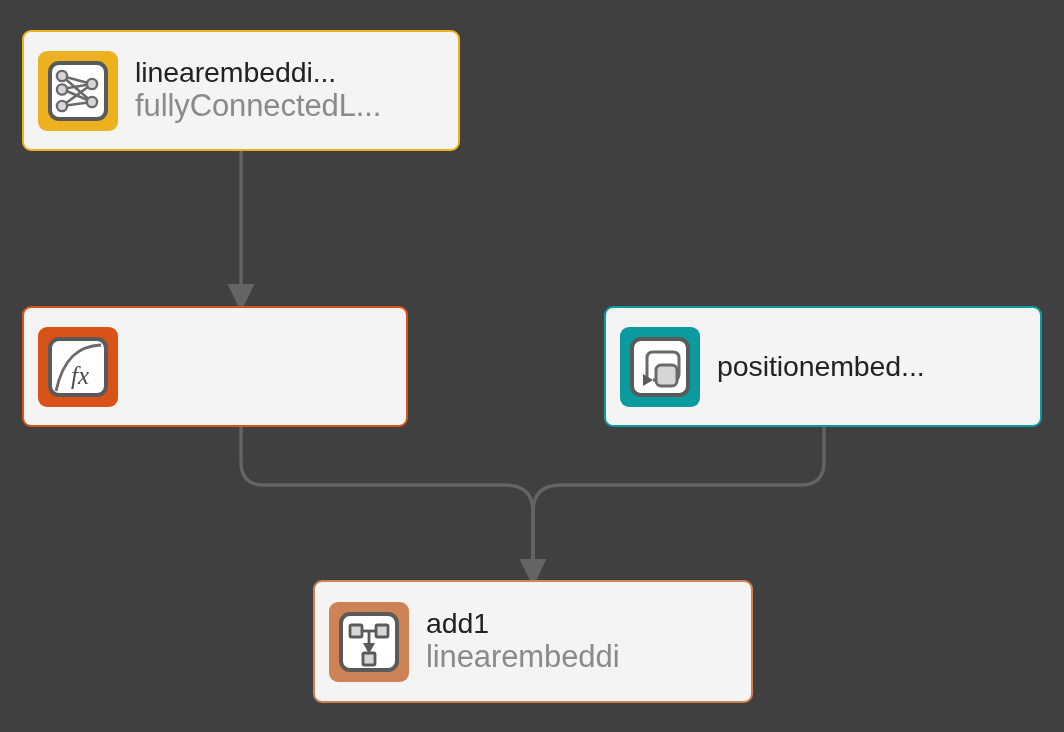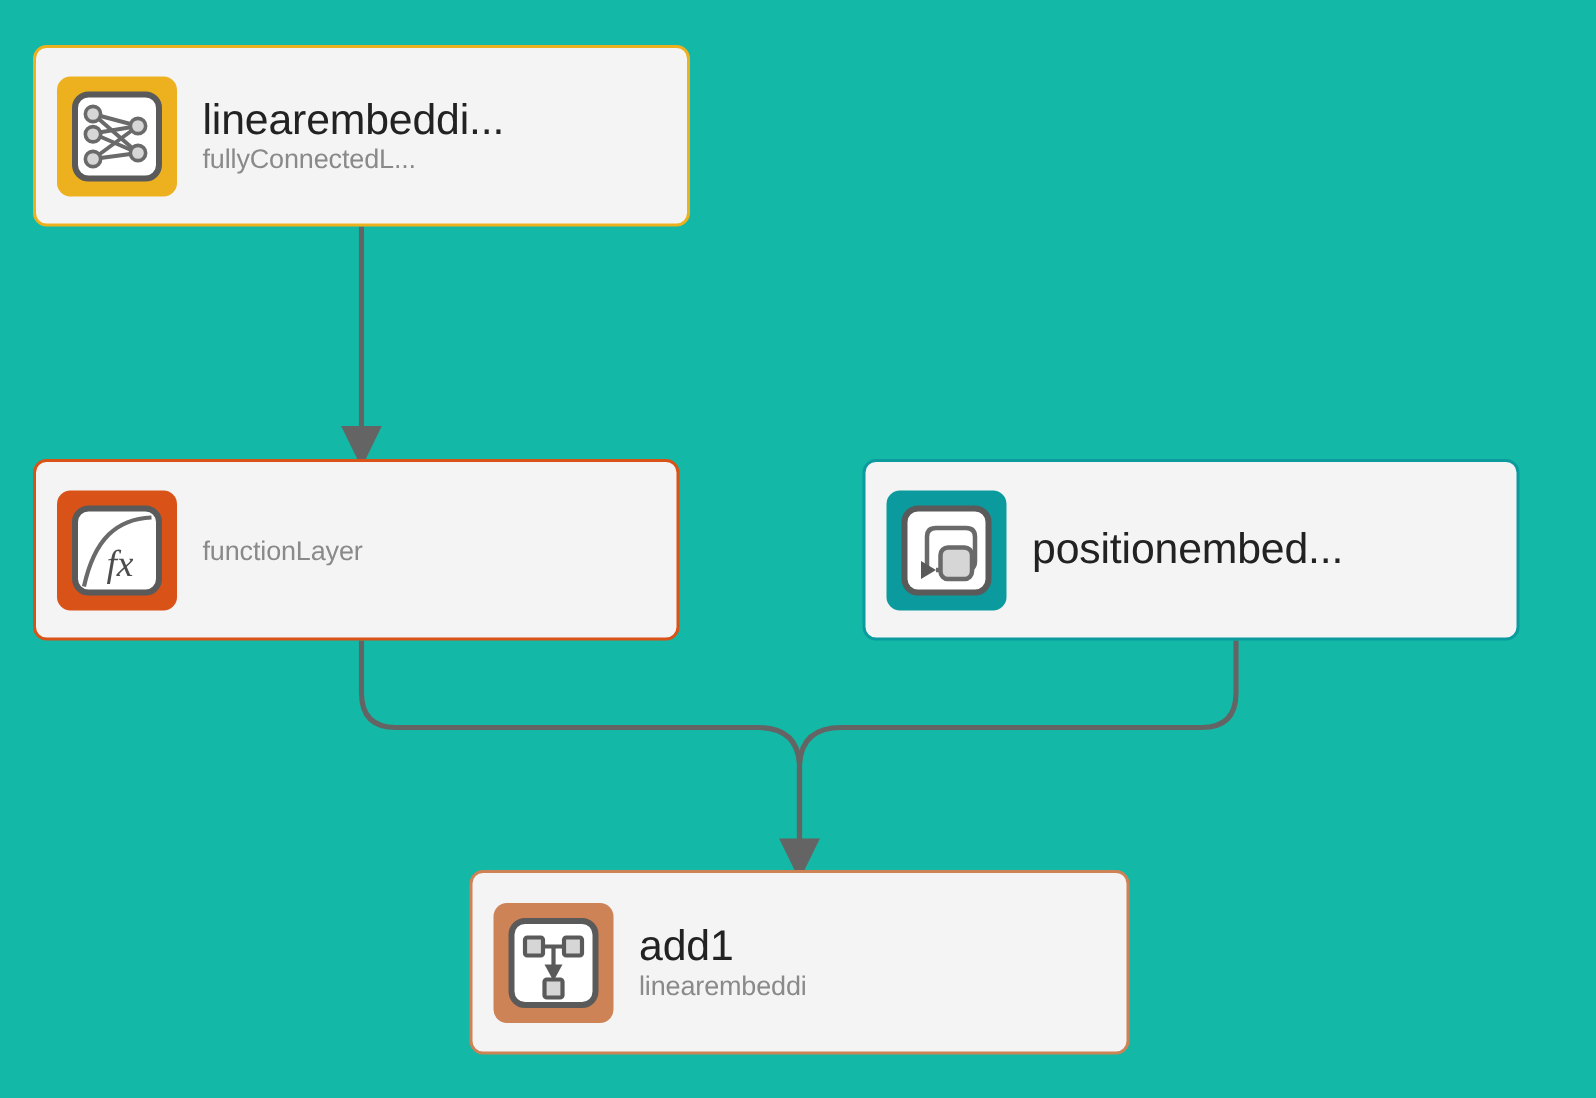--- a/index.html
+++ b/index.html
@@ -11,21 +11,21 @@
     width: 1064px;
     height: 732px;
     font-family: "Liberation Sans", sans-serif;
     -webkit-font-smoothing: antialiased;
     overflow: hidden;
   }
   #canvas {
     position: relative;
     width: 1064px;
     height: 732px;
-    background: #14b8a6;
+    background: #404040;
     text-decoration: underline;
   }
   #edges {
     position: absolute;
     left: 0;
     top: 0;
     width: 1064px;
     height: 732px;
     pointer-events: none;
   }
@@ -61,38 +61,38 @@
   }
   .node .title {
     font-size: 28.5px;
     line-height: 1.07;
     color: #222222;
     white-space: nowrap;
     overflow: hidden;
     letter-spacing: -0.1px;
   }
   .node .subtitle {
-    font-size: 18px;
+    font-size: 31px;
     line-height: 1.12;
     color: #8a8a8a;
     white-space: nowrap;
     overflow: hidden;
     letter-spacing: -0.1px;
     margin-top: 1px;
   }
 
   
   #node-linearembedding {
     left: 22px;  top: 30px;  width: 438px; height: 121px;
   }
   #node-scaling {
-    left: 22px;  top: 306px; width: 431px; height: 121px;
+    left: 22px;  top: 306px; width: 386px; height: 121px;
   }
   #node-positionembedding {
-    left: 575px; top: 306px; width: 438px; height: 121px;
+    left: 604px; top: 306px; width: 438px; height: 121px;
   }
   #node-add1 {
     left: 313px; top: 580px; width: 440px; height: 123px;
   }
 
   .icon-inner-svg { display: block; }
 </style>
 </head>
 <body>
 
@@ -151,21 +151,20 @@
 
   <div class="node" id="node-scaling" style="border-color:#d95319;">
     <div class="icon-box" style="background:#d95319;">
       <svg class="icon-inner-svg" width="62" height="62" viewBox="0 0 62 62">
         <rect x="3" y="3" width="56" height="56" rx="9" ry="9" fill="#ffffff" stroke="#5a5a5a" stroke-width="4"></rect>
         <path d="M9,55 C16,23 31,10 54,9" fill="none" stroke="#6a6a6a" stroke-width="2.8"></path>
         <text x="33" y="48" text-anchor="middle" font-family="'Liberation Serif', serif" font-style="italic" font-size="25" fill="#4d4d4d">fx</text>
       </svg>
     </div>
     <div class="labels">
-      <div class="subtitle">functionLayer</div>
     </div>
   </div>
 
   <div class="node" id="node-positionembedding" style="border-color:#0b9a9e;">
     <div class="icon-box" style="background:#0b9a9e;">
       <svg class="icon-inner-svg" width="62" height="62" viewBox="0 0 62 62">
         <rect x="3" y="3" width="56" height="56" rx="9" ry="9" fill="#ffffff" stroke="#5a5a5a" stroke-width="4"></rect>
         <path d="M18,44 L18,22 Q18,16 24,16 L44,16 Q50,16 50,22 L50,38 Q50,44 44,44 L24,44" fill="none" stroke="#6a6a6a" stroke-width="3"></path>
         <path d="M14,38 L24,44 L14,50 z" fill="#5a5a5a"></path>
         <rect x="27" y="29" width="21" height="21" rx="5" ry="5" fill="#d6d6d6" stroke="#6a6a6a" stroke-width="3"></rect>

